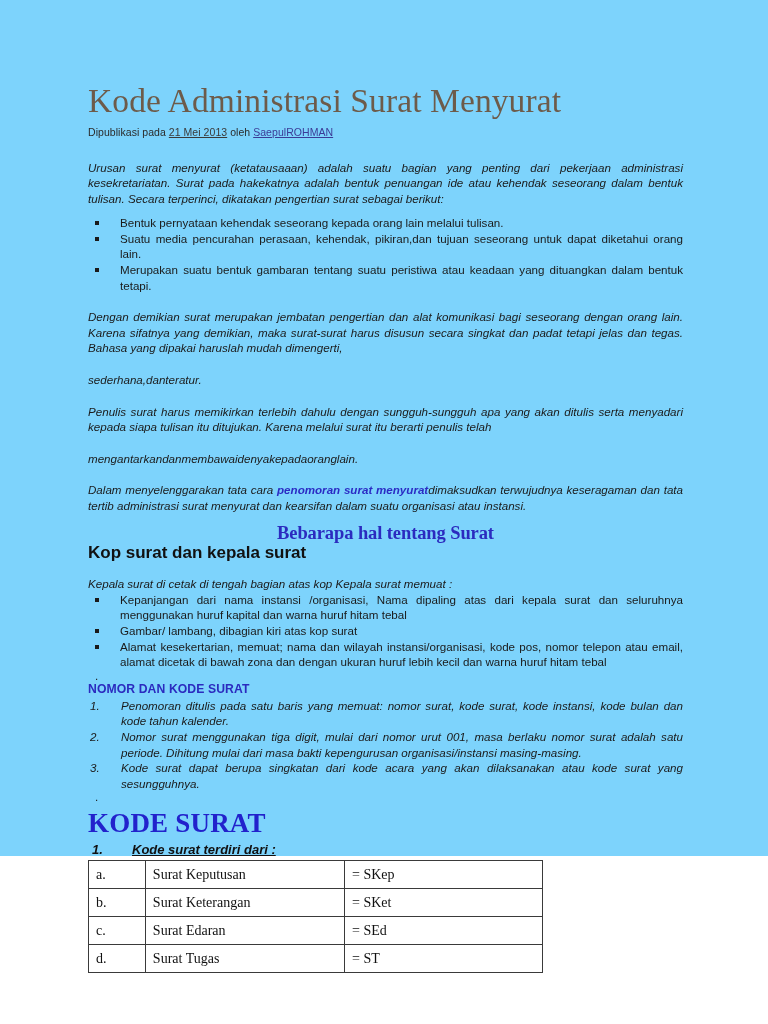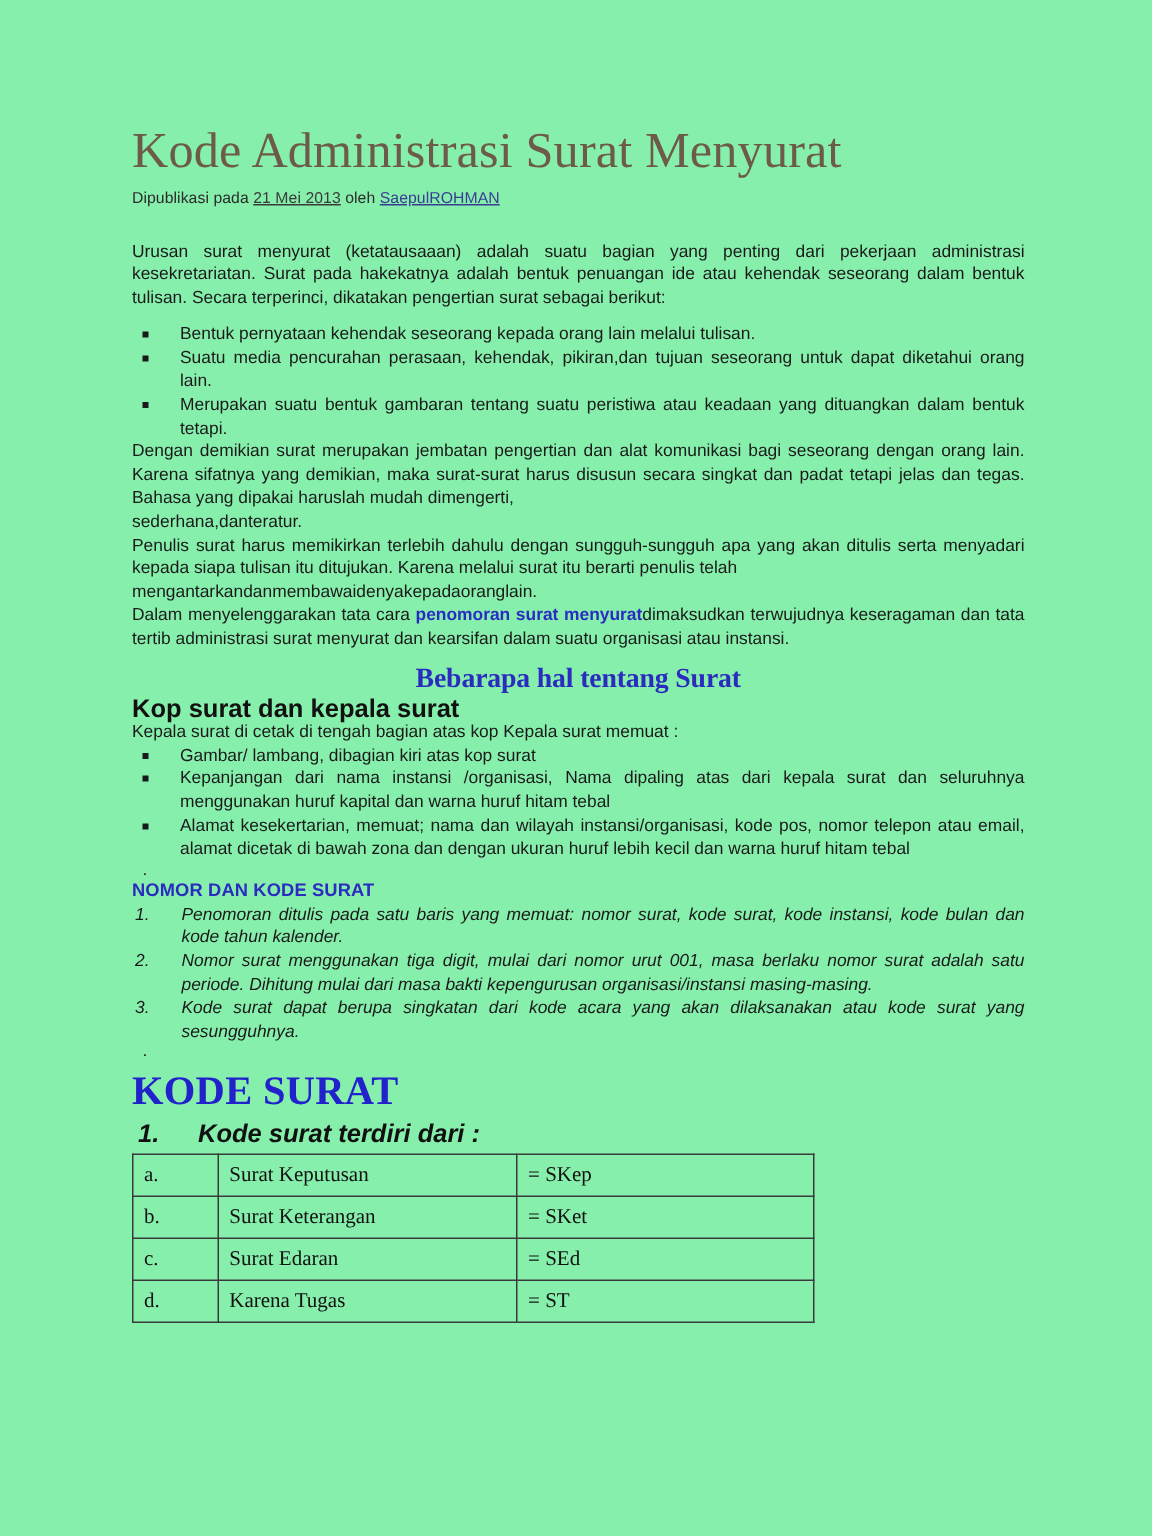--- a/index.html
+++ b/index.html
@@ -12,22 +12,22 @@
     width: 768px;
     height: 1024px;
     overflow: hidden;
     font-family: "Liberation Sans", sans-serif;
     color: #1a1a1a;
   }
 
   .page {
     position: relative;
     width: 768px;
-    height: 1024px;
-    background: #86efac;
+    height: 856px;
+    background: #7dd3fc;
     box-sizing: border-box;
     padding: 82px 85px 0 88px;
   }
 
   
   .doc-title {
     font-family: "Liberation Serif", "DejaVu Serif", serif;
     font-size: 33.5px;
     font-weight: 400;
     color: #6d5b4a;
@@ -46,22 +46,23 @@
   .byline .author {
     color: #3b3b96;
     text-decoration: underline;
   }
 
   
   p.body {
     font-size: 11.6px;
     line-height: 15.6px;
     text-align: justify;
-    margin: 0 0 9px 0;
-    color: #1a1a1a;
+    margin: 16px 0 9px 0;
+    color: #1a1a1a;
+    font-style: italic;
   }
   p.body.tight { margin-bottom: 0; }
 
   .blue-bold {
     color: #2b2bc4;
     font-weight: bold;
   }
 
   
   .spread-line {
@@ -158,26 +159,27 @@
 
   .stray-dot {
     font-size: 11.6px;
     line-height: 12px;
     color: #1a1a1a;
     margin: 0 0 0 7px;
     height: 12px;
   }
 
   .lead-in {
-    font-size: 17px;
+    font-size: 13px;
     font-weight: bold;
     font-style: italic;
     color: #111111;
     margin: 0 0 3px 0;
     padding-left: 4px;
+    text-decoration: underline;
   }
   .lead-in .lead-num {
     display: inline-block;
     width: 40px;
   }
 
   
   table.kode {
     border-collapse: collapse;
     width: 455px;
@@ -241,22 +243,22 @@
       <span>lain.</span>
     </span>
   </p>
   <p class="body"><span>Dalam menyelenggarakan tata cara </span><span class="blue-bold">penomoran surat menyurat</span><span>dimaksudkan terwujudnya keseragaman dan tata tertib administrasi surat menyurat dan kearsifan dalam suatu organisasi atau instansi.</span></p>
 
   <h2 class="serif-blue">Bebarapa hal tentang Surat</h2>
   <h3 class="sub-bold">Kop surat dan kepala surat</h3>
   <p class="body tight">Kepala surat di cetak di tengah bagian atas kop Kepala surat memuat :</p>
 
   <ul class="sq">
+    <li>Kepanjangan dari nama instansi /organisasi, Nama dipaling atas dari kepala surat dan seluruhnya menggunakan huruf kapital dan  warna huruf hitam tebal</li>
     <li>Gambar/ lambang, dibagian kiri atas kop surat</li>
-    <li>Kepanjangan dari nama instansi /organisasi, Nama dipaling atas dari kepala surat dan seluruhnya menggunakan huruf kapital dan  warna huruf hitam tebal</li>
     <li>Alamat kesekertarian, memuat; nama dan wilayah instansi/organisasi, kode pos, nomor telepon atau email, alamat dicetak di bawah zona dan dengan ukuran huruf lebih kecil dan warna huruf hitam tebal</li>
   </ul>
 
   <div class="stray-dot">.</div>
   <h2 class="sans-blue">NOMOR DAN KODE SURAT</h2>
 
   <ol class="num">
     <li>Penomoran ditulis pada satu baris yang memuat: nomor surat, kode surat, kode instansi, kode bulan dan kode tahun kalender.</li>
     <li>Nomor surat menggunakan tiga digit, mulai dari nomor urut 001, masa berlaku nomor surat adalah satu periode. Dihitung mulai dari masa bakti kepengurusan organisasi/instansi masing-masing.</li>
     <li>Kode surat dapat berupa singkatan dari kode acara yang akan dilaksanakan atau kode surat yang  sesungguhnya.</li>
@@ -284,19 +286,19 @@
         <td class="c-name">Surat Keterangan</td>
         <td class="c-code">= SKet</td>
       </tr>
       <tr>
         <td class="c-letter">c.</td>
         <td class="c-name">Surat Edaran</td>
         <td class="c-code">= SEd</td>
       </tr>
       <tr>
         <td class="c-letter">d.</td>
-        <td class="c-name">Karena Tugas</td>
+        <td class="c-name">Surat Tugas</td>
         <td class="c-code">= ST</td>
       </tr>
     </tbody>
   </table>
 
 </div>
 
 </body></html>

